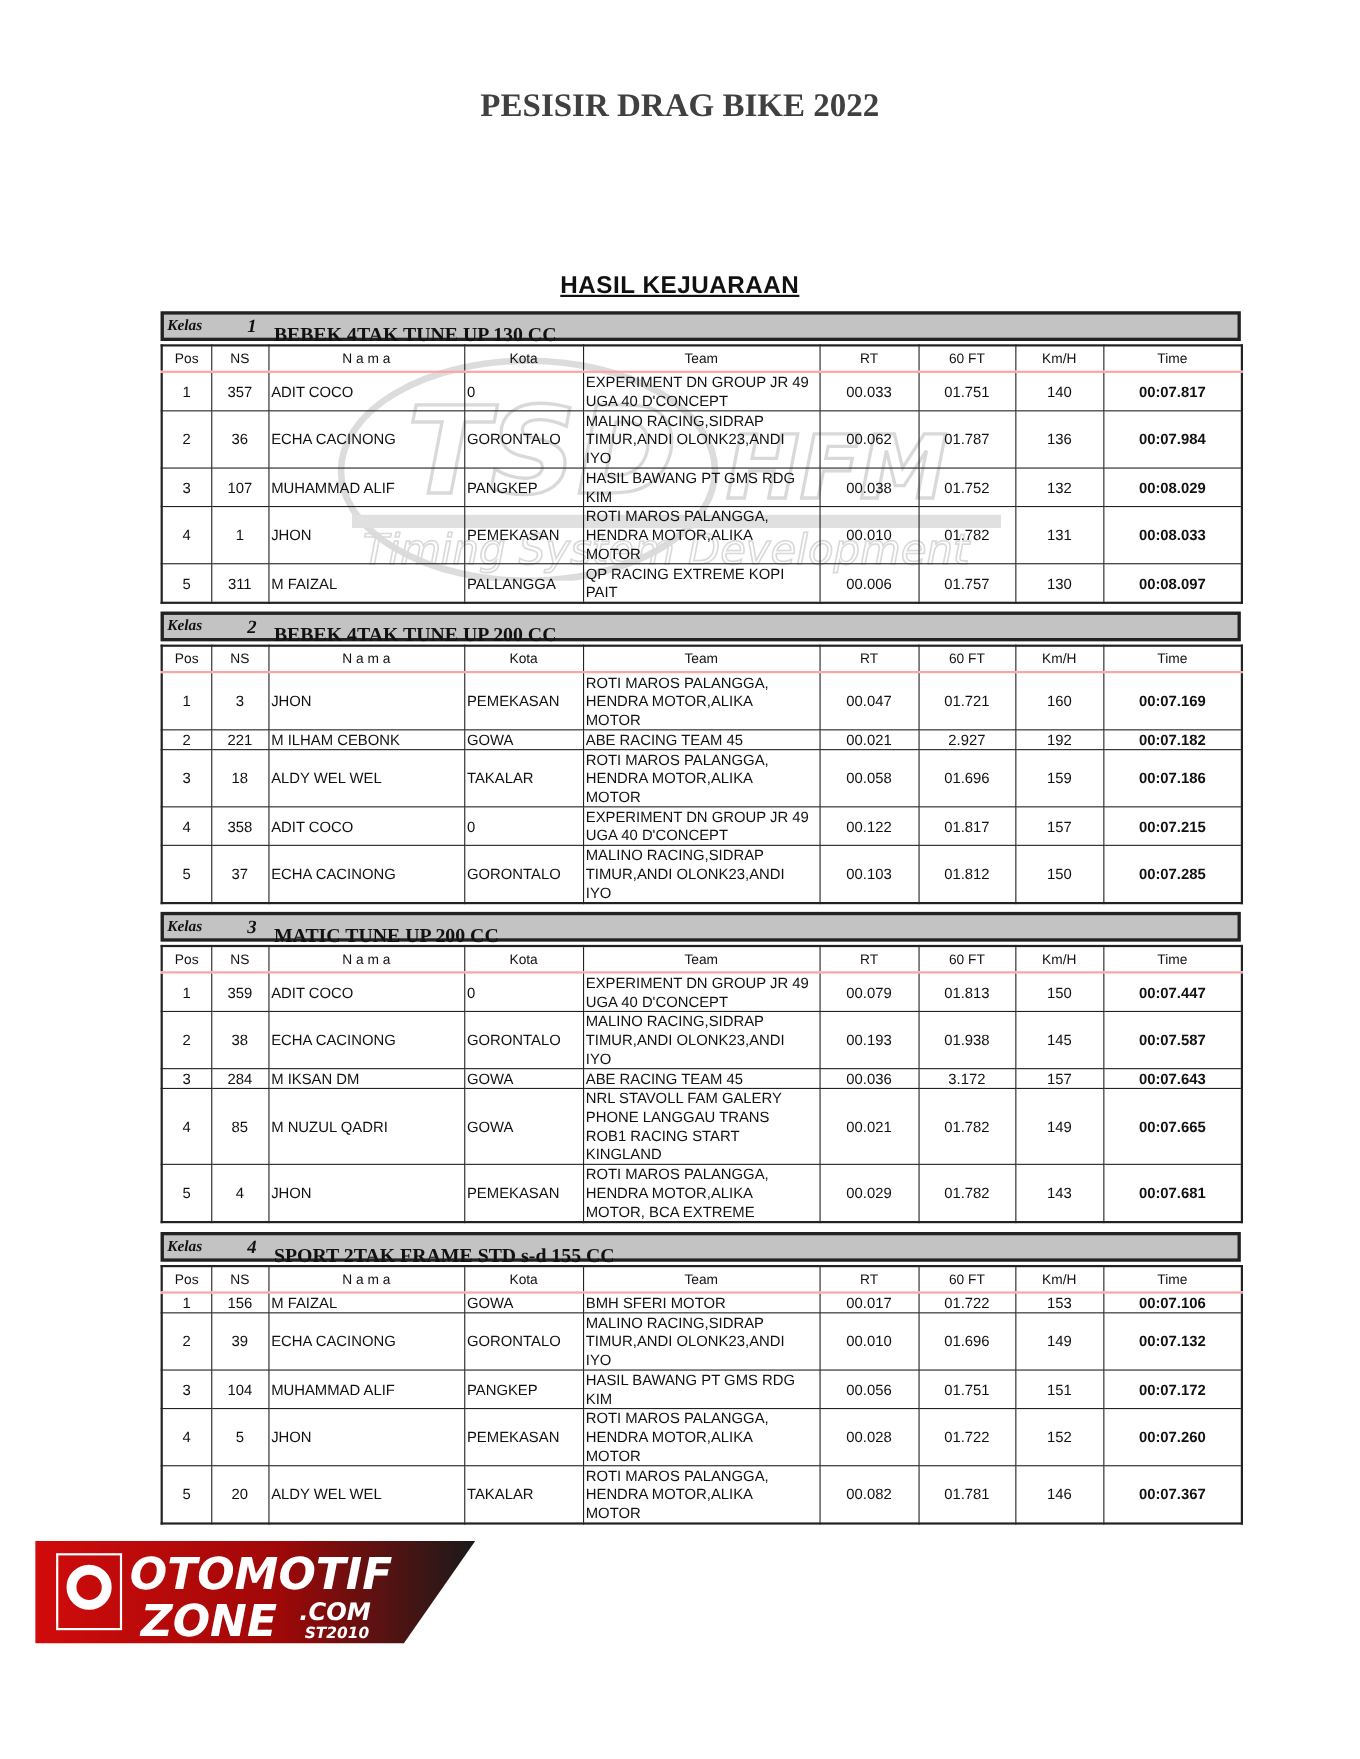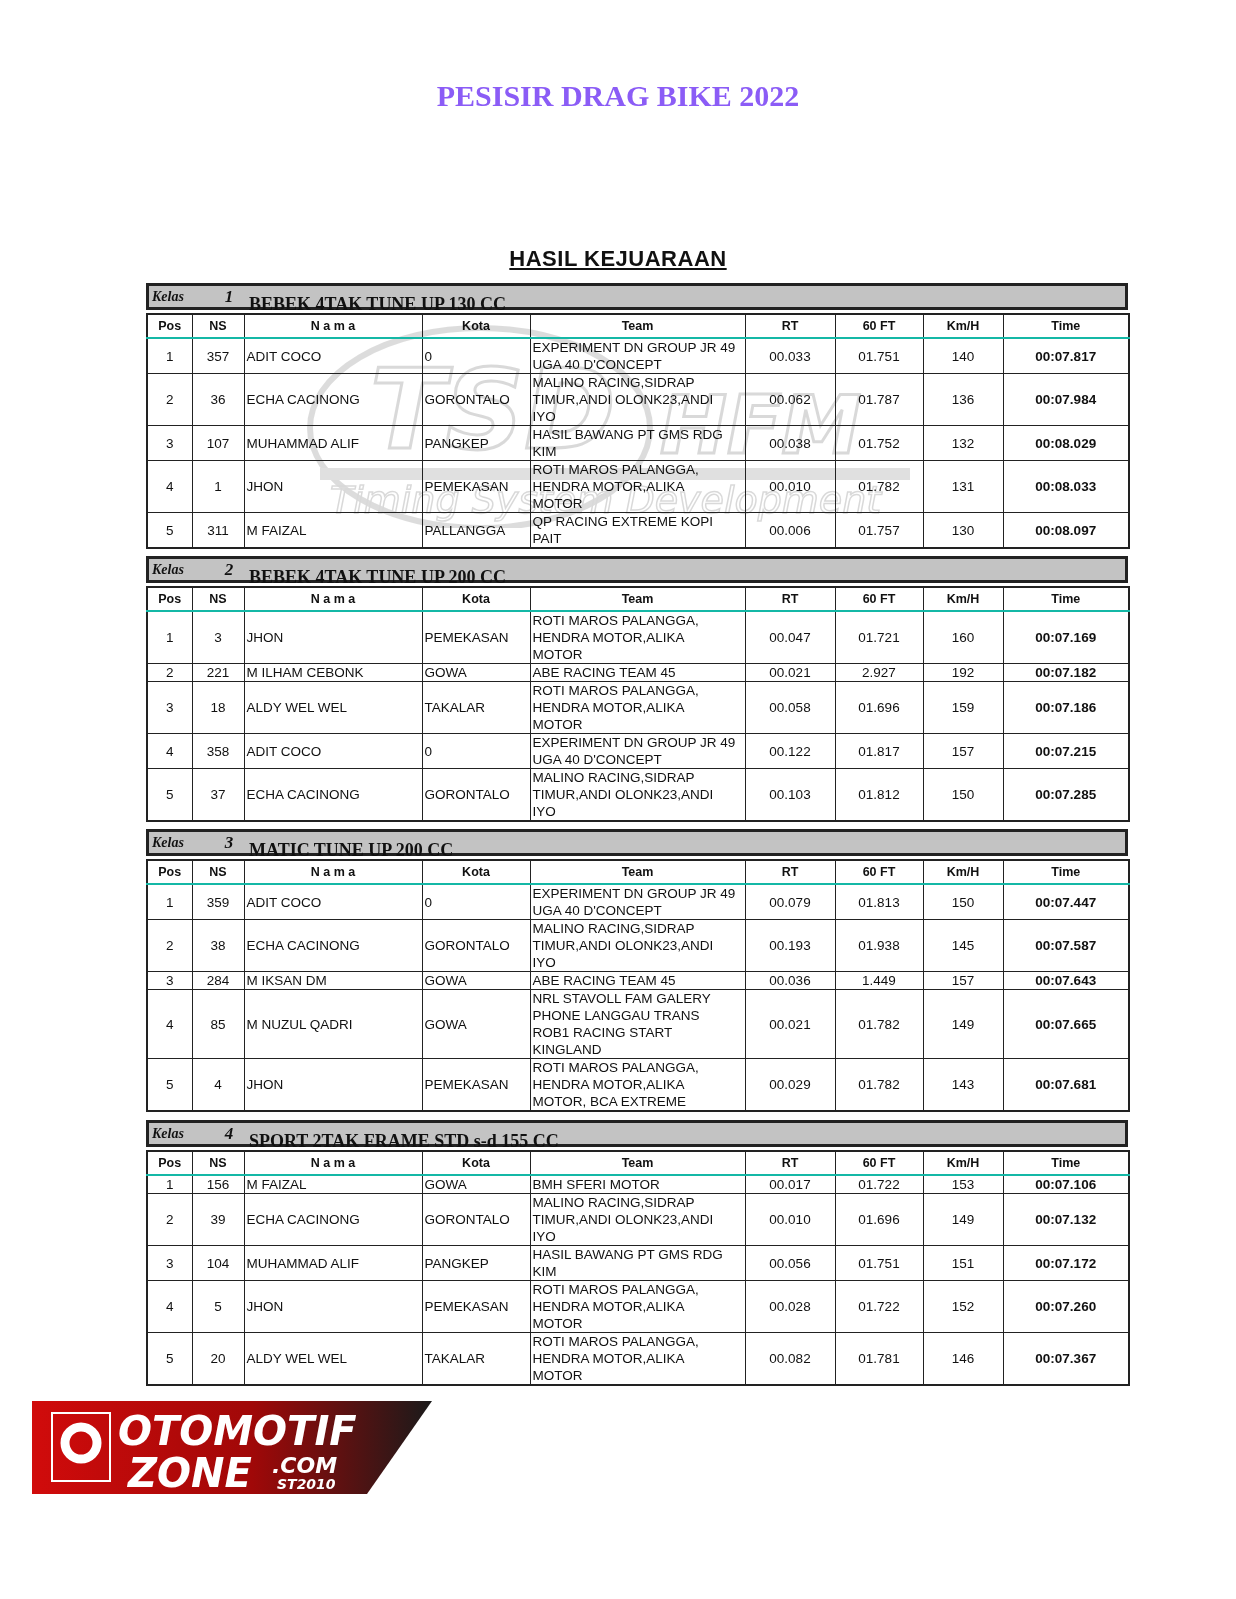--- a/index.html
+++ b/index.html
@@ -1,26 +1,26 @@
 <!DOCTYPE html>
 <html><head>
   <meta charset="utf-8">
   <style>
     html, body { margin:0; padding:0; background:#ffffff; }
     body { width:1236px; height:1599px; position:relative; overflow:hidden; font-family:"Liberation Sans", sans-serif; color:#111; }
-    .titles { position:absolute; top:77px; left:0; width:1236px; text-align:center; font-family:"Liberation Serif", serif; font-weight:bold; font-size:30px; line-height:38px; color:#8b5cf6; }
+    .titles { position:absolute; top:77px; left:0; width:1236px; text-align:center; font-family:"Liberation Serif", serif; font-weight:bold; font-size:30px; line-height:38px; color:#404040; }
     .subtitle { position:absolute; top:246px; left:0; width:1236px; text-align:center; font-family:"Liberation Sans", sans-serif; font-weight:bold; font-size:22px; text-decoration:underline; letter-spacing:0.5px; }
     .section { position:absolute; left:146px; width:982px; }
     .kelas-bar { height:23px; border:3px solid #222; border-left-width:3px; background:#c3c3c3; display:flex; align-items:center; font-family:"Liberation Serif", serif; box-sizing:border-box; height:27px; }
     .kelas-label { font-style:italic; font-weight:bold; font-size:14px; width:60px; padding-left:3px; }
     .kelas-num { font-style:italic; font-weight:bold; font-size:17px; width:34px; text-align:center; }
     .kelas-name { font-weight:bold; font-size:18px; padding-left:3px;margin-top:16px; }
     table { border-collapse:collapse; width:982px; margin-top:3px; table-layout:fixed; }
     th, td { border:1px solid #222; font-size:13.5px; padding:0 2px; }
-    th { font-size:12.5px; font-weight:bold; height:22px; text-align:center; border-bottom:2px solid #14b8a6; }
+    th { font-size:12.5px; font-weight:normal; height:22px; text-align:center; border-bottom:2px solid #fca5a5; }
     td { line-height:17px; }
     td.c { text-align:center; }
     td.l { text-align:left; }
     td.team { text-align:left; padding-left:2px; white-space:pre-line; }
     td.time { font-weight:bold; text-align:center; }
     table { border:2px solid #222; }
     .watermark { position:absolute; left:300px; top:318px; width:640px; height:210px; opacity:0.22; pointer-events:none; }
     .logo { position:absolute; left:32px; top:1401px; width:400px; height:93px; }
   </style>
 </head>
@@ -285,21 +285,21 @@
             <td class="c">145</td>
             <td class="time">00:07.587</td>
           </tr>
           <tr>
             <td class="c">3</td>
             <td class="c">284</td>
             <td class="l">M IKSAN DM</td>
             <td class="l">GOWA</td>
             <td class="team">ABE RACING TEAM 45</td>
             <td class="c">00.036</td>
-            <td class="c">1.449</td>
+            <td class="c">3.172</td>
             <td class="c">157</td>
             <td class="time">00:07.643</td>
           </tr>
           <tr>
             <td class="c">4</td>
             <td class="c">85</td>
             <td class="l">M NUZUL QADRI</td>
             <td class="l">GOWA</td>
             <td class="team">NRL STAVOLL FAM GALERY
 PHONE LANGGAU TRANS

